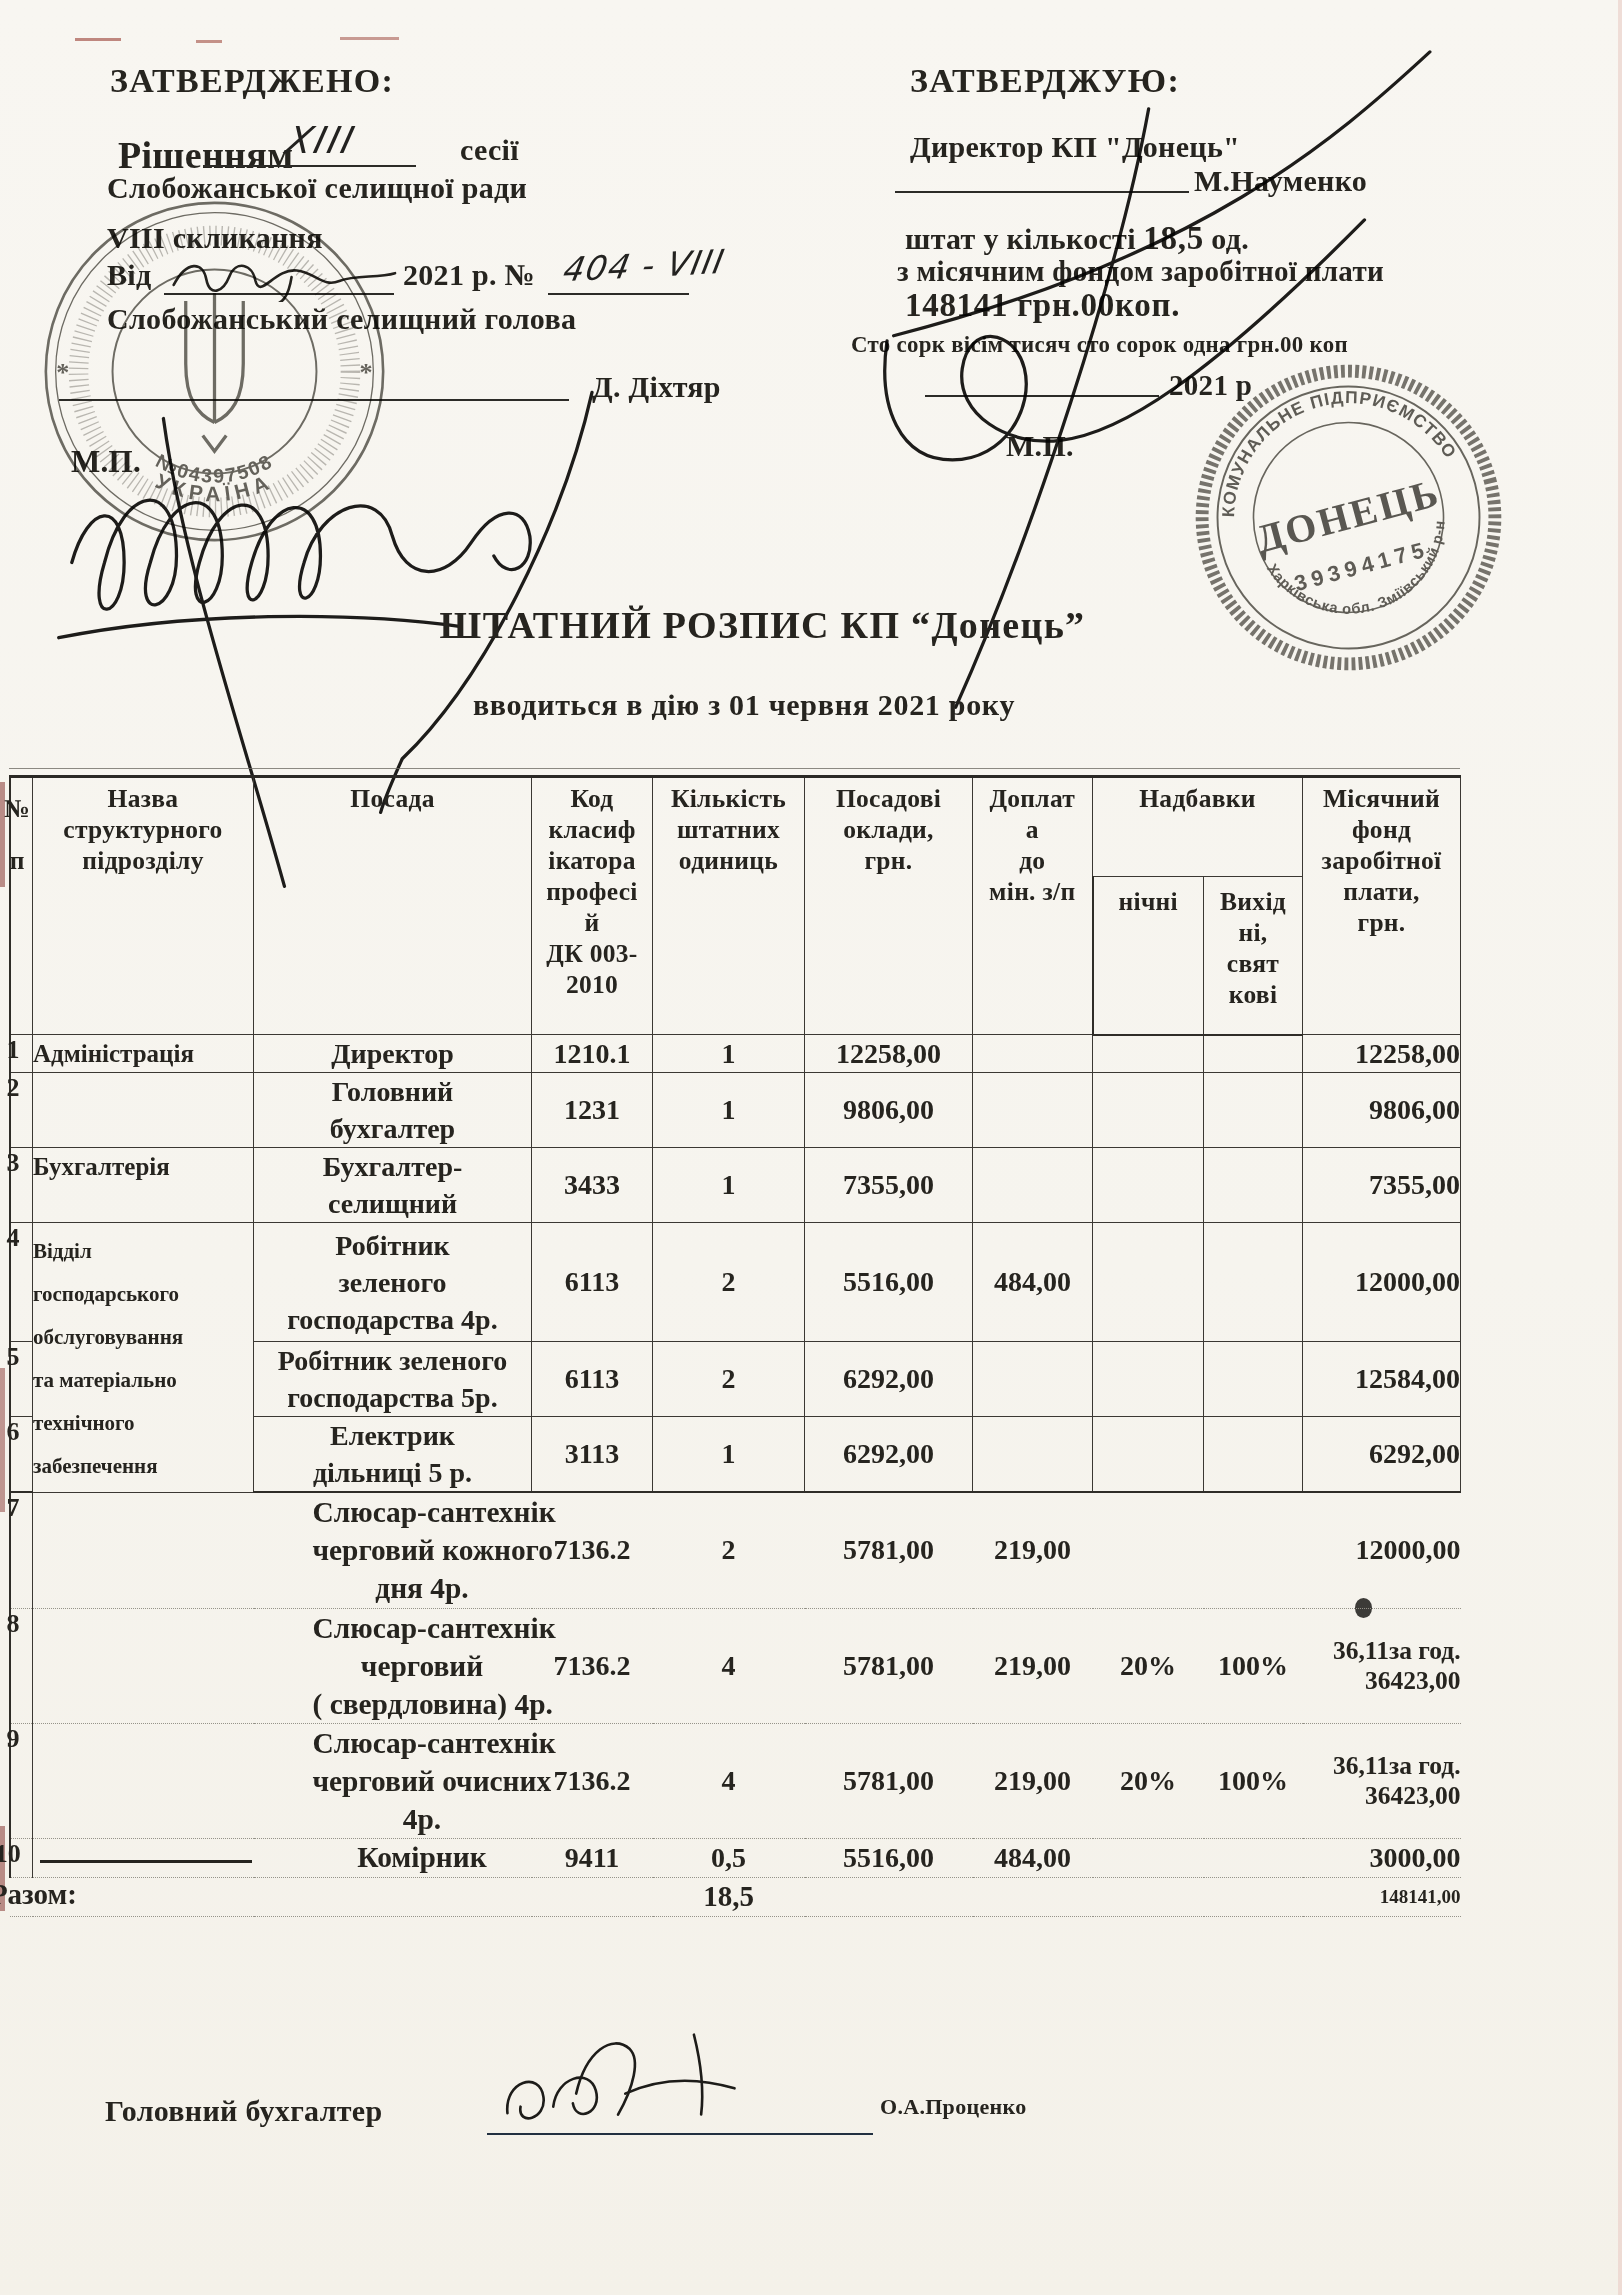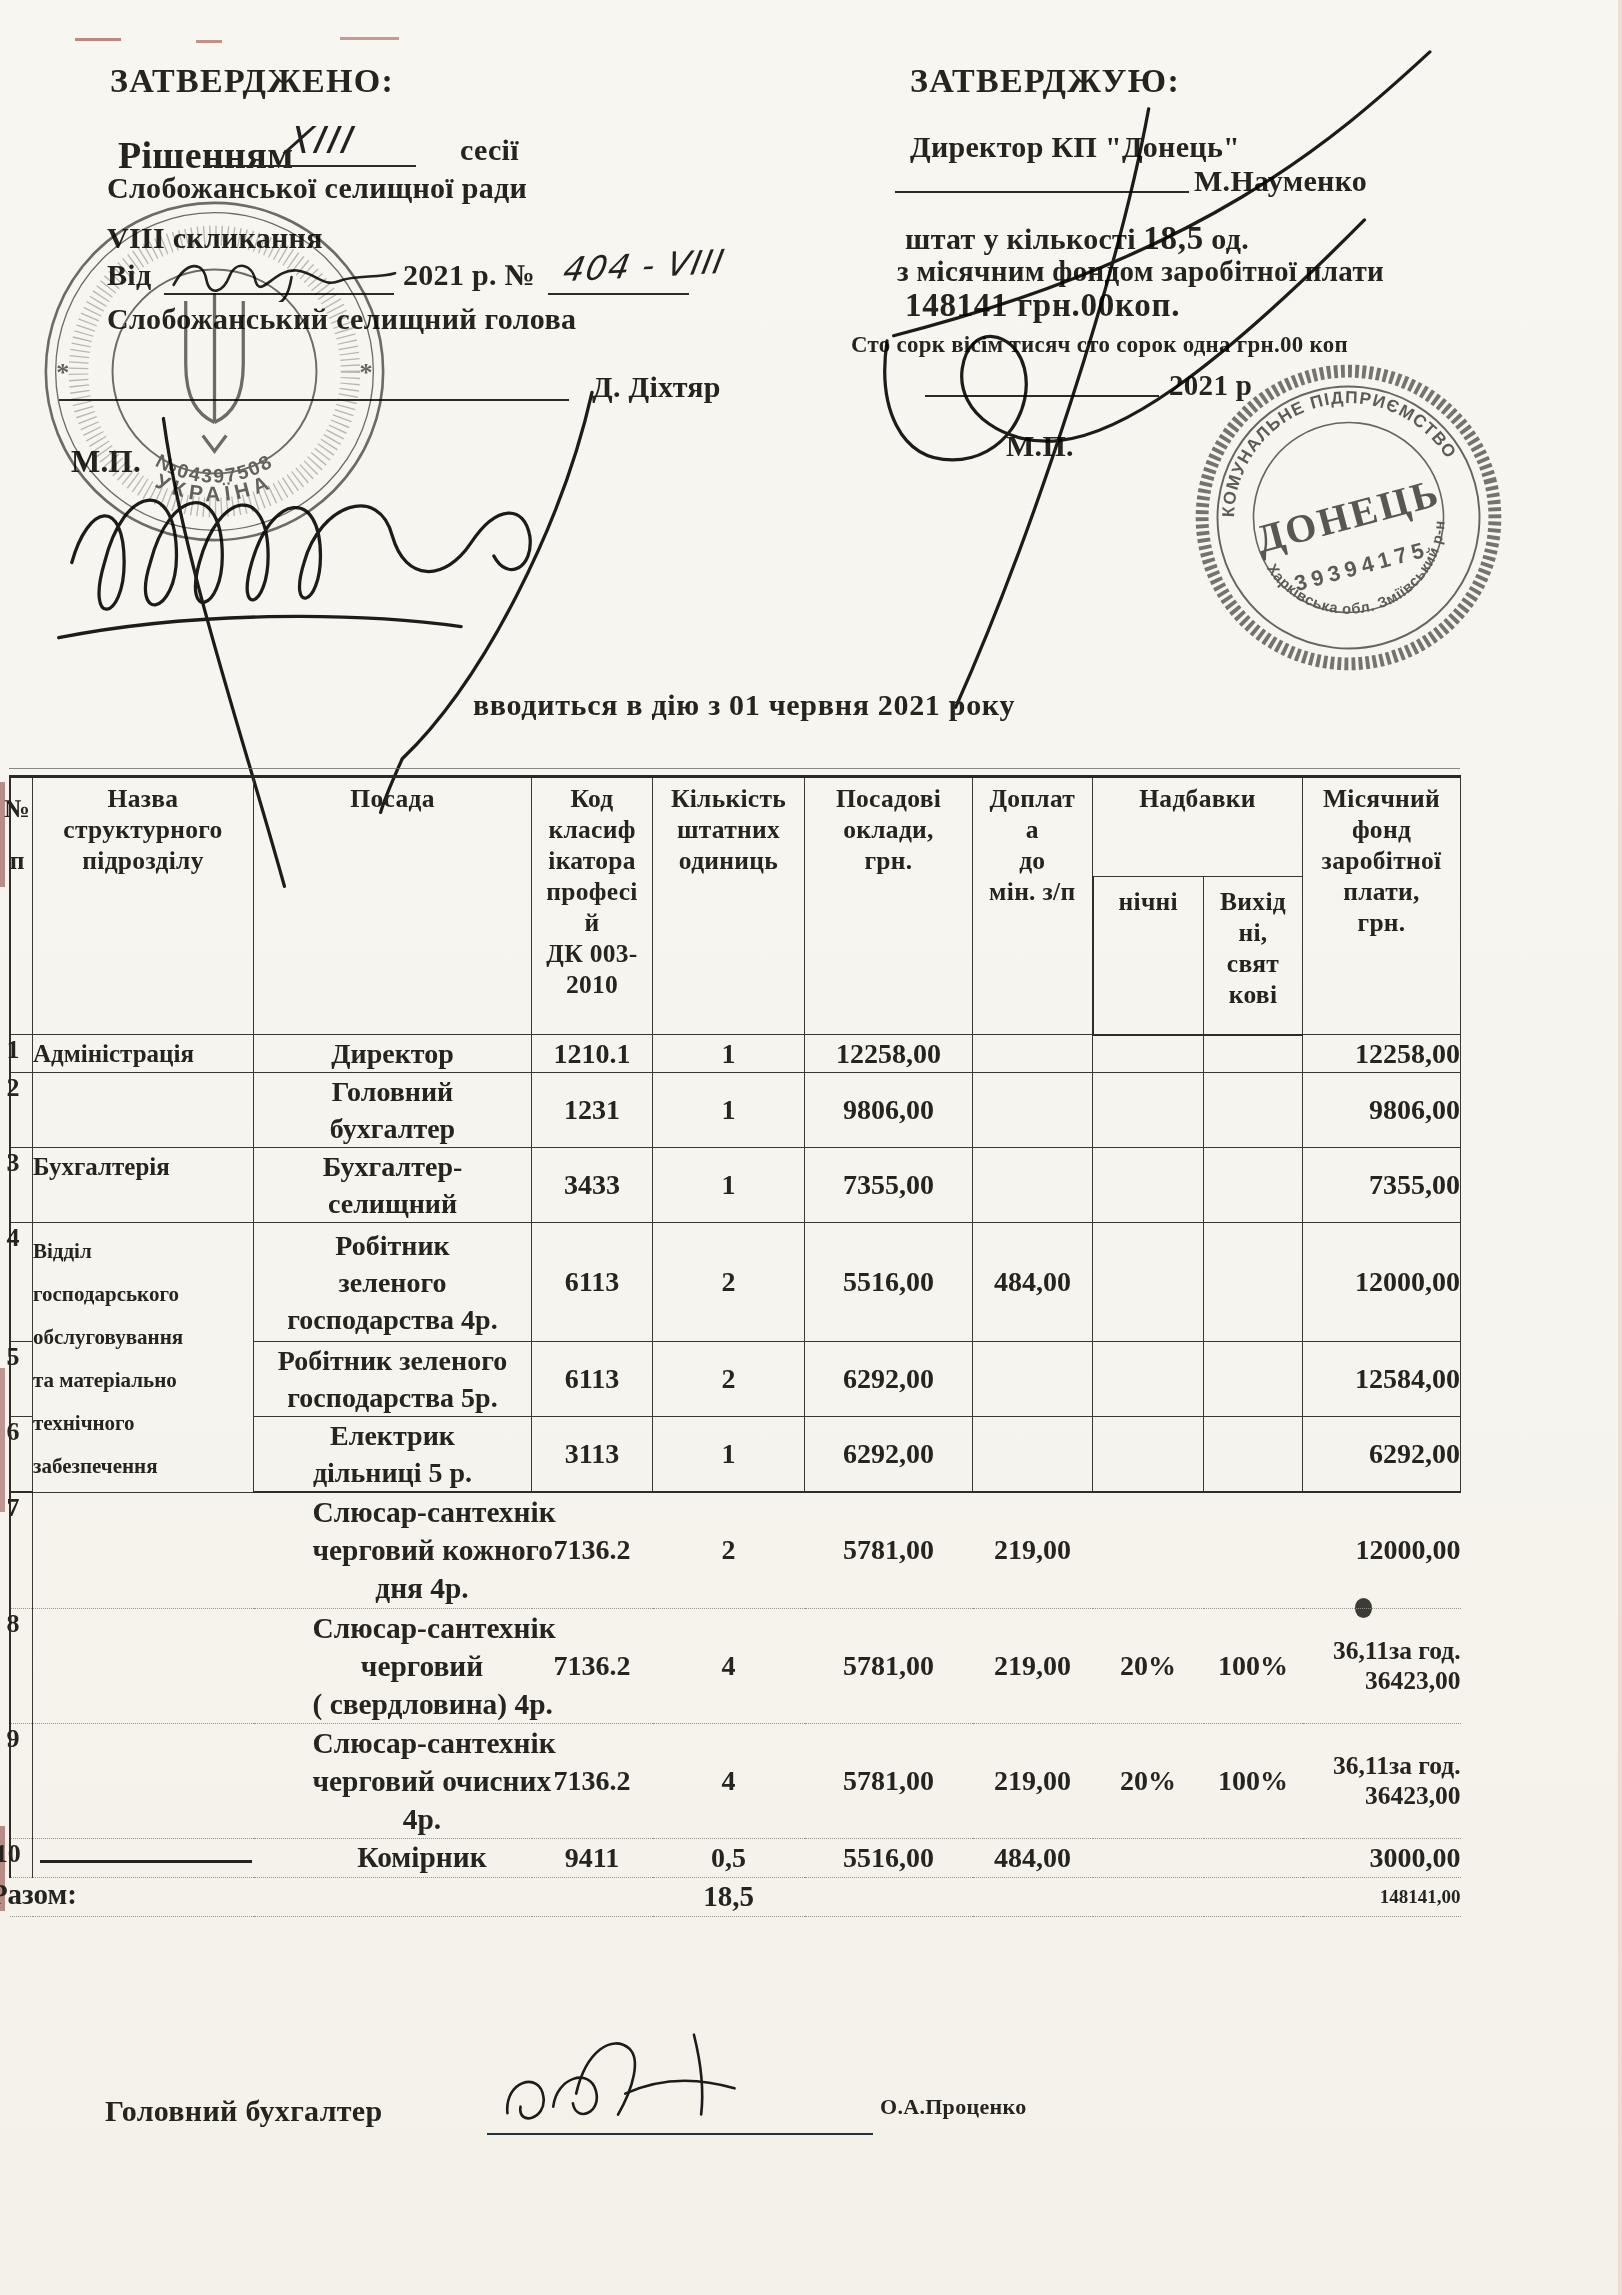--- a/index.html
+++ b/index.html
@@ -154,20 +154,21 @@
   </svg>
 
   <svg class="abs ink" style="left:838px;top:41px;" width="654" height="681" viewBox="0 0 1000 1040">
     <g fill="none" stroke="#1e1d1b" stroke-width="5" stroke-linecap="round">
       <path d="M905,16 C760,150 555,330 85,450"></path>
       <path d="M75,458 C60,560 95,640 175,640 C255,640 300,560 285,500 C270,440 200,430 190,500 C180,570 260,620 340,610 C430,600 560,520 805,273"></path>
       <path d="M475,103 C430,350 300,750 180,1018"></path>
     </g>
   </svg>
 
+  <div class="abs t" style="left:0;top:603px;width:1525px;text-align:center;font-size:38px;letter-spacing:1.3px;">ШТАТНИЙ РОЗПИС  КП “Донець”</div>
   <div class="abs t" style="left:0;top:688px;width:1488px;text-align:center;font-size:30px;letter-spacing:0.7px;">вводиться в дію з 01 червня 2021 року</div>
 
   <div class="abs" style="left:8.5px;top:768px;width:1451px;height:1.3px;background:#716e66;opacity:.8;"></div>
 
   <table class="grid">
     <colgroup>
       <col style="width:23px;">
         <col style="width:221px;">
         <col style="width:278px;">
         <col style="width:121px;">

